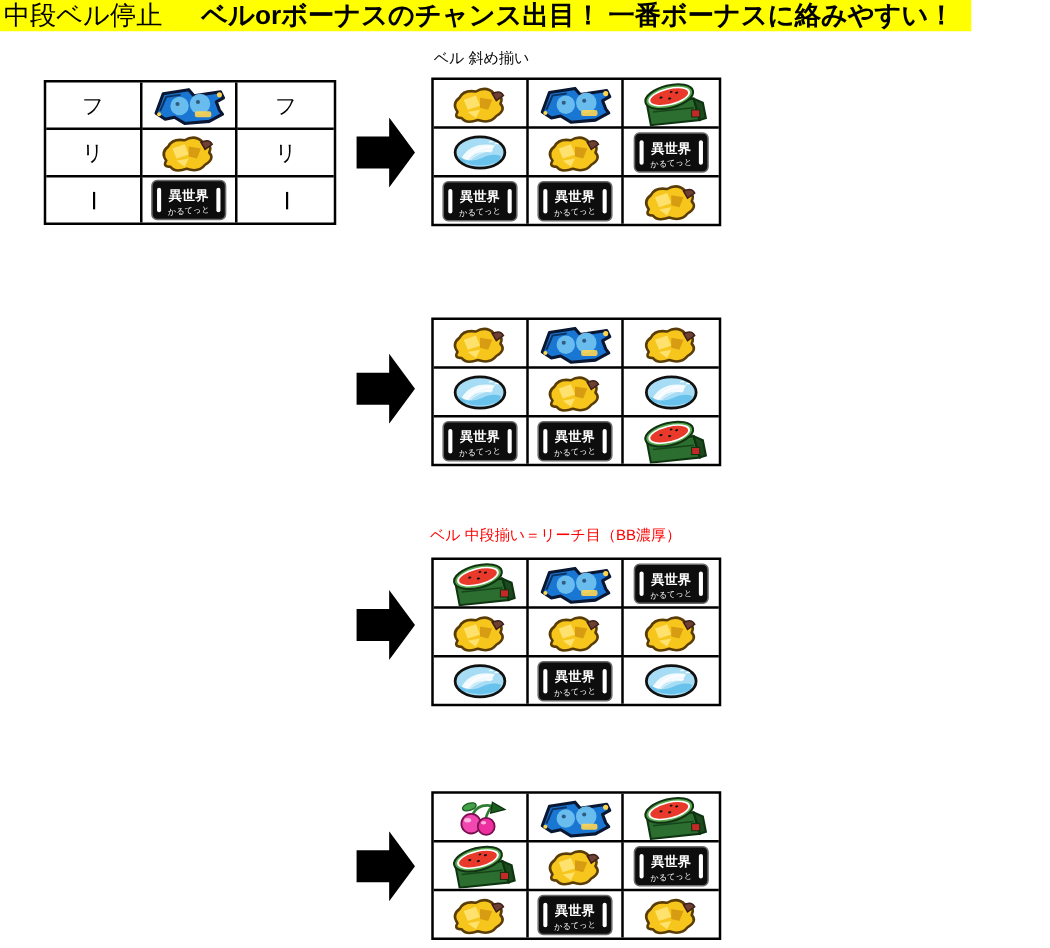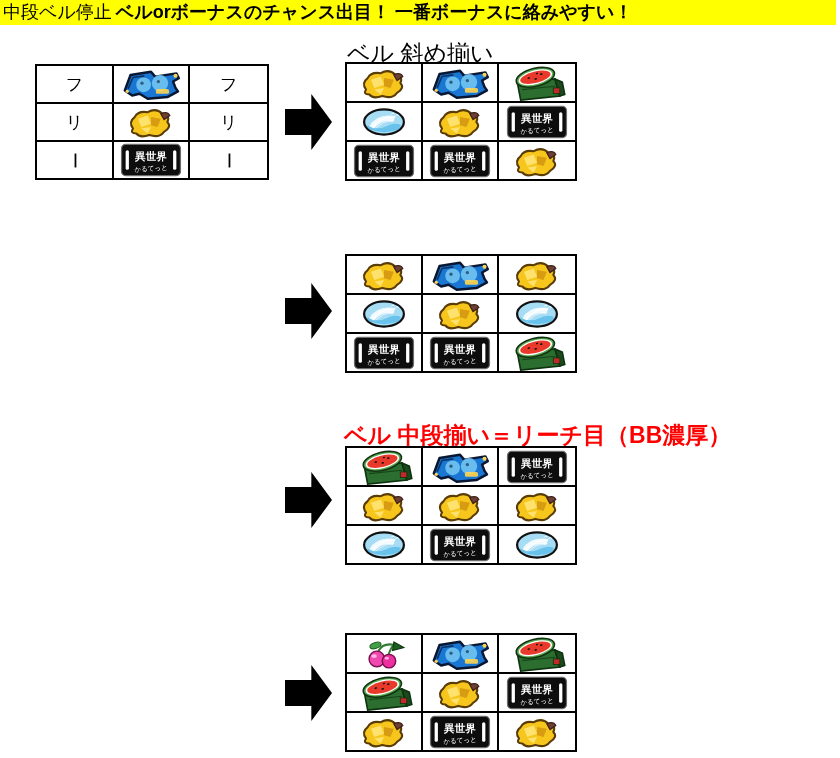--- a/index.html
+++ b/index.html
@@ -1,24 +1,24 @@
 <!DOCTYPE html>
 <html><head>
 <meta charset="utf-8">
 <style>
   html,body{margin:0;padding:0;background:#fff;}
   #page{position:relative;width:840px;height:758px;background:#fff;overflow:hidden;
         font-family:"Liberation Sans","DejaVu Sans",sans-serif;color:#000;}
 
   
-  .banner{position:absolute;left:0;top:0;width:836px;height:25px;background:#ffff00;
+  .banner{position:absolute;left:0;top:0;width:777px;height:25px;background:#ffff00;
           display:flex;align-items:center;padding-left:3px;box-sizing:border-box;
-          font-size:18px;line-height:25px;white-space:nowrap;}
+          font-size:21px;line-height:25px;white-space:nowrap;}
   .banner .seg-normal{font-weight:400;}
-  .banner .seg-bold{font-weight:700;margin-left:4px;}
+  .banner .seg-bold{font-weight:700;margin-left:31px;}
 
   
   .grid3{position:absolute;display:grid;grid-template-columns:repeat(3,1fr);
          border:2px solid #000;background:#fff;box-sizing:border-box;}
   .grid3 .cell{display:flex;align-items:center;justify-content:center;
                border-right:2px solid #000;border-bottom:2px solid #000;overflow:hidden;}
   .grid3 .cell:nth-child(3n){border-right:none;}
   .grid3 .cell:nth-child(n+7){border-bottom:none;}
   .src-table{left:35px;top:64px;width:234px;}
   .src-table .cell{height:36px;}
@@ -26,24 +26,24 @@
   .result-grid .cell{height:37px;}
   #grid-0{top:62px;}
   #grid-1{top:254px;}
   #grid-2{top:446px;}
   #grid-3{top:633px;}
   .cell svg{max-width:72px;max-height:36px;}
   .reel-char{font-size:17px;color:#000;}
   .reel-char.vert{display:inline-block;transform:rotate(90deg);}
 
   
-  .section-label{position:absolute;font-size:23px;white-space:nowrap;}
+  .section-label{position:absolute;font-size:12px;white-space:nowrap;}
   #label-0{left:347px;top:38px;}
   #label-1{left:347px;top:219px;}
-  #label-2{left:344px;top:420px;font-weight:bold;}
+  #label-2{left:344px;top:420px;}
   #label-3{left:349px;top:607px;}
 
   
   .arrow-right{position:absolute;left:285px;width:47px;height:56px;background:#000;
     clip-path:polygon(0% 27%,56% 27%,56% 0%,100% 50%,56% 100%,56% 73%,0% 73%);}
   #arrow-0{top:94px;}
   #arrow-1{top:283px;}
   #arrow-2{top:472px;}
   #arrow-3{top:665px;}
 

